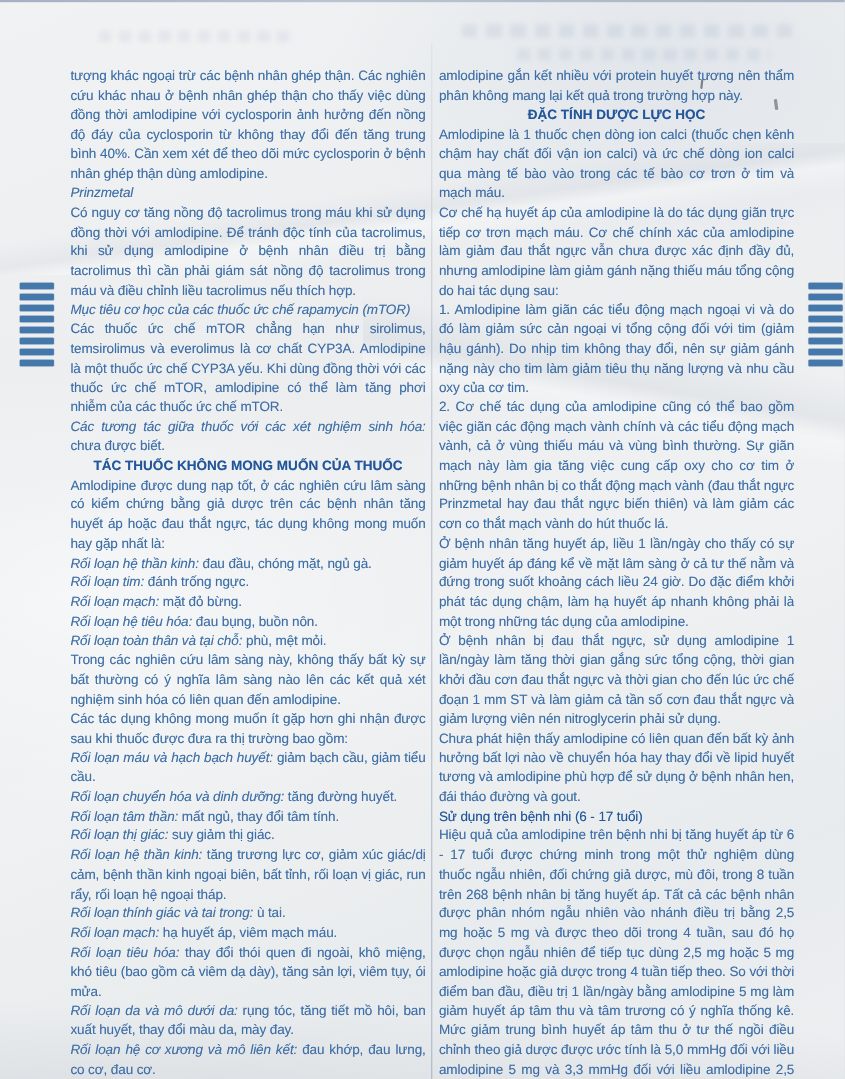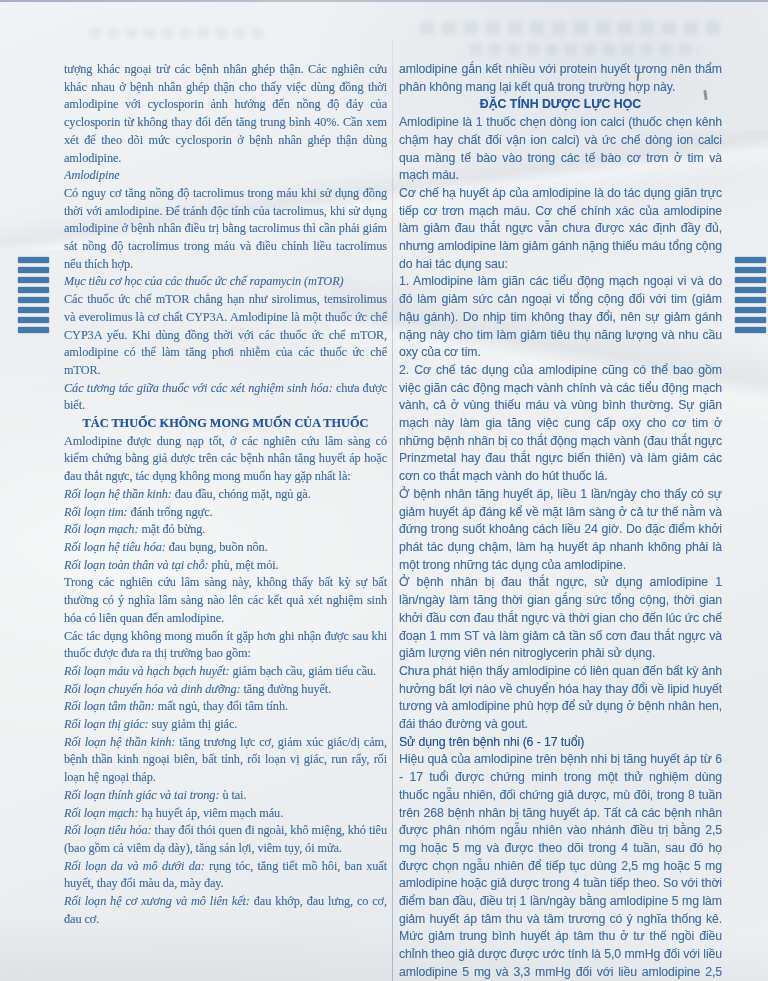--- a/index.html
+++ b/index.html
@@ -44,21 +44,21 @@
   
   .bars{position:absolute;top:257px;display:flex;flex-direction:column;gap:4px;}
   .bars-left{left:18px;}
   .bars-right{left:735px;}
   .bar{width:31px;height:6px;border-radius:1px;box-shadow:0 0 0 .5px rgba(40,80,130,.25);}
   
   .col{
     position:absolute;top:61px;width:323px;height:920px;overflow:hidden;
     color:#3e6fa7;
   }
-  .col-left{left:64px;font-family:Liberation Serif, serif;}
+  .col-left{left:64px;}
   .col-right{left:399px;}
   .divider{
     position:absolute;left:392px;top:40px;width:1px;height:941px;
     background:linear-gradient(180deg,rgba(110,135,165,0.12),rgba(110,135,165,0.45) 45%,rgba(110,135,165,0.5));
   }
   p.para{
     margin:0;
     font-size:12.3px;
     line-height:17.7px;
     text-align:justify;
@@ -111,21 +111,21 @@
       <div class="bar" style="background: rgb(68, 119, 170);"></div>
       <div class="bar" style="background: rgb(68, 119, 170);"></div>
       <div class="bar" style="background: rgb(68, 119, 170);"></div>
       <div class="bar" style="background: rgb(68, 119, 170);"></div>
     </div>
 
   <div class="divider"></div>
 
   <div class="col col-left">
       <p class="para body"><span>tượng khác ngoại trừ các bệnh nhân ghép thận. Các nghiên cứu khác nhau ở bệnh nhân ghép thận cho thấy việc dùng đồng thời amlodipine với cyclosporin ảnh hưởng đến nồng độ đáy của cyclosporin từ không thay đổi đến tăng trung bình 40%. Cần xem xét để theo dõi mức cyclosporin ở bệnh nhân ghép thận dùng amlodipine.</span></p>
-      <p class="para body"><span class="it">Amlodipine</span></p>
+      <p class="para body"><span class="it">Prinzmetal</span></p>
       <p class="para body"><span>Có nguy cơ tăng nồng độ tacrolimus trong máu khi sử dụng đồng thời với amlodipine. Để tránh độc tính của tacrolimus, khi sử dụng amlodipine ở bệnh nhân điều trị bằng tacrolimus thì cần phải giám sát nồng độ tacrolimus trong máu và điều chỉnh liều tacrolimus nếu thích hợp.</span></p>
       <p class="para body"><span class="it">Mục tiêu cơ học của các thuốc ức chế rapamycin (mTOR)</span></p>
       <p class="para body"><span>Các thuốc ức chế mTOR chẳng hạn như sirolimus, temsirolimus và everolimus là cơ chất CYP3A. Amlodipine là một thuốc ức chế CYP3A yếu. Khi dùng đồng thời với các thuốc ức chế mTOR, amlodipine có thể làm tăng phơi nhiễm của các thuốc ức chế mTOR.</span></p>
       <p class="para body"><span class="it">Các tương tác giữa thuốc với các xét nghiệm sinh hóa:</span><span> chưa được biết.</span></p>
       <p class="para heading"><span>TÁC THUỐC KHÔNG MONG MUỐN CỦA THUỐC</span></p>
       <p class="para body"><span>Amlodipine được dung nạp tốt, ở các nghiên cứu lâm sàng có kiểm chứng bằng giả dược trên các bệnh nhân tăng huyết áp hoặc đau thắt ngực, tác dụng không mong muốn hay gặp nhất là:</span></p>
       <p class="para body"><span class="it">Rối loạn hệ thần kinh:</span><span> đau đầu, chóng mặt, ngủ gà.</span></p>
       <p class="para body"><span class="it">Rối loạn tim:</span><span> đánh trống ngực.</span></p>
       <p class="para body"><span class="it">Rối loạn mạch:</span><span> mặt đỏ bừng.</span></p>
       <p class="para body"><span class="it">Rối loạn hệ tiêu hóa:</span><span> đau bụng, buồn nôn.</span></p>

